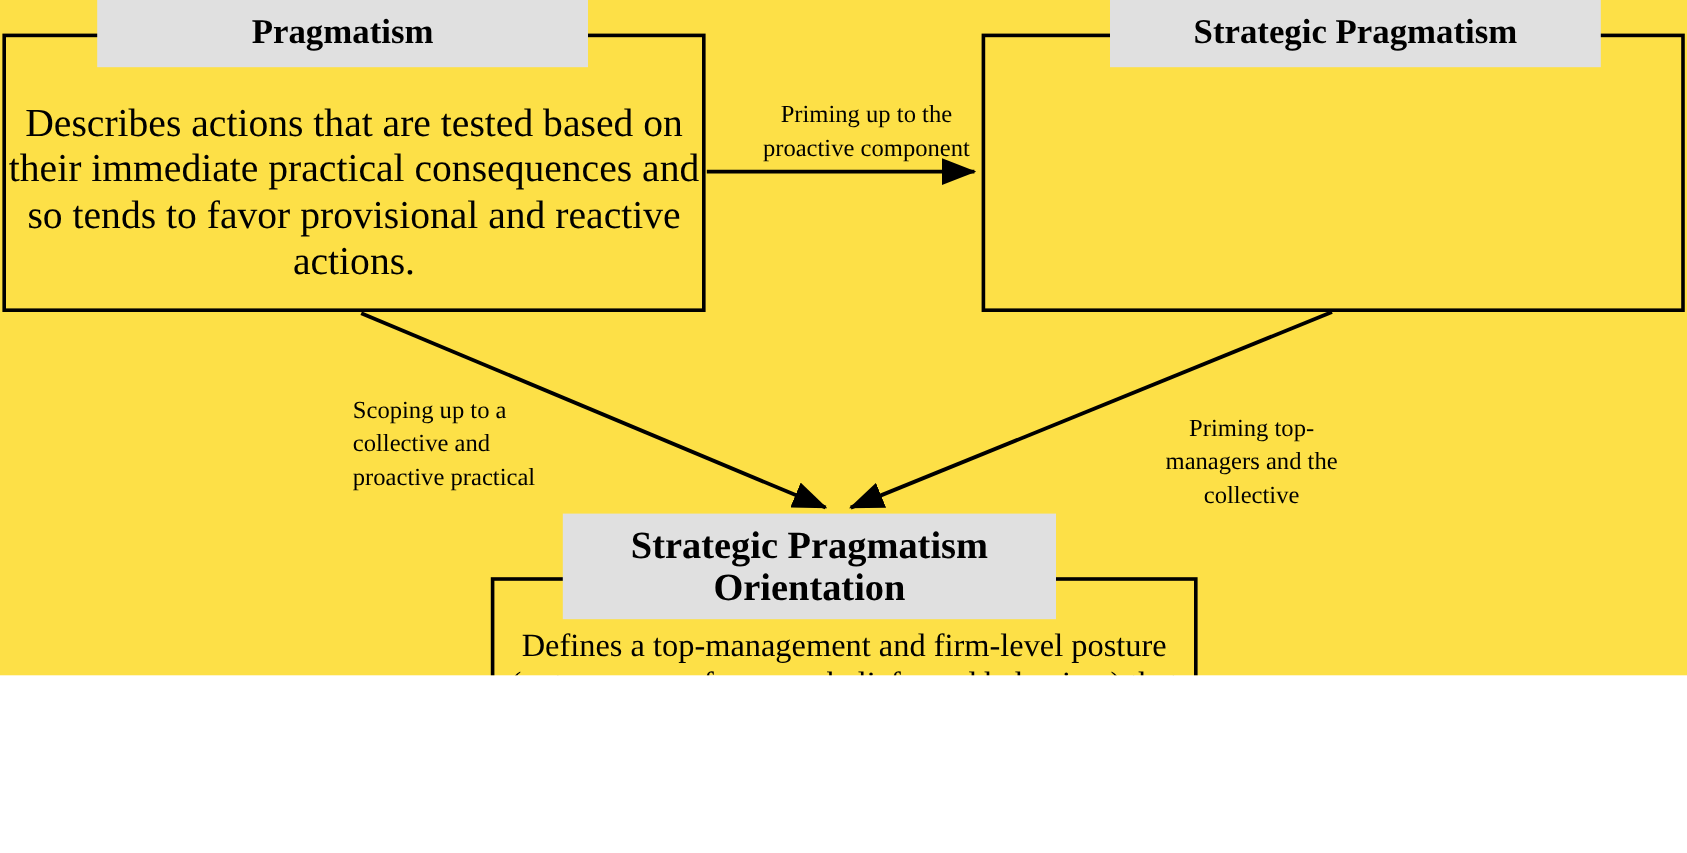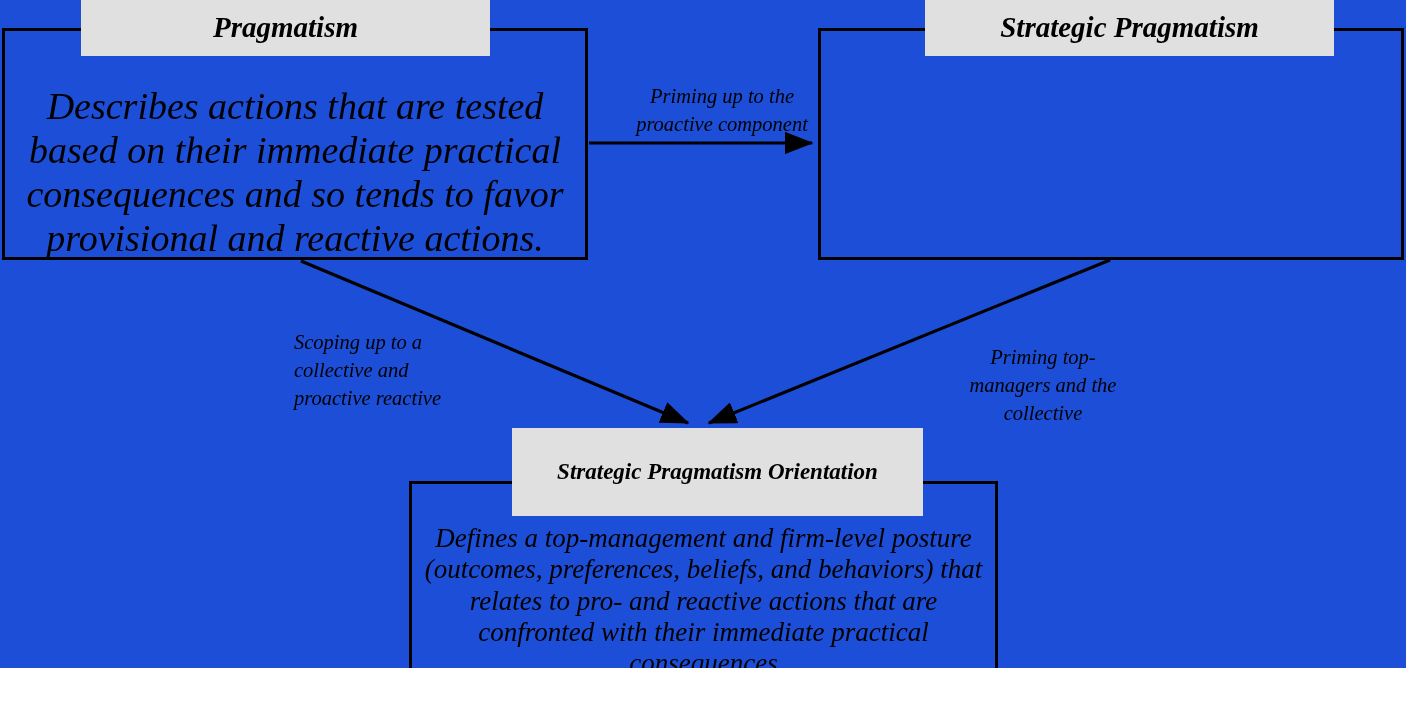--- a/index.html
+++ b/index.html
@@ -6,24 +6,23 @@
     margin: 0;
     padding: 0;
     background: #ffffff;
   }
   body {
     font-family: "Liberation Serif", "DejaVu Serif", serif;
   }
   #canvas {
     position: relative;
     width: 1406px;
-    height: 668px;
-    background: #1d4ed8;
+    height: 563px;
+    background: #fde047;
     overflow: hidden;
-    font-style: italic;
   }
 
   
   .node-box {
     position: absolute;
     box-sizing: border-box;
     border: 3px solid #000000;
     background: transparent;
     z-index: 2;
   }
@@ -46,28 +45,28 @@
     text-align: center;
     color: #000000;
     line-height: 1.16;
     z-index: 4;
     white-space: pre-line;
   }
 
   
   #box-pragmatism        { left: 2px;   top: 28px;  width: 586px; height: 232px; }
   #hdr-pragmatism        { left: 81px;  top: 0px;   width: 409px; height: 56px;  font-size: 29px; }
-  #body-pragmatism       { left: 4px;   top: 84px;  width: 582px; height: 130px; font-size: 38px; }
+  #body-pragmatism       { left: 4px;   top: 84px;  width: 582px; height: 130px; font-size: 33px; }
 
   #box-strategic         { left: 818px; top: 28px;  width: 586px; height: 232px; }
   #hdr-strategic         { left: 898px; top: 0px;   width: 409px; height: 56px;  font-size: 29px; margin-left: 27px; }
   #body-strategic        { left: 822px; top: 56px;  width: 578px; height: 180px; font-size: 27px; }
 
   #box-orientation       { left: 409px; top: 481px; width: 589px; height: 228px; }
-  #hdr-orientation       { left: 512px; top: 428px; width: 411px; height: 88px;  font-size: 23px; flex-direction: column; }
+  #hdr-orientation       { left: 469px; top: 428px; width: 411px; height: 88px;  font-size: 32px; flex-direction: column; }
   #body-orientation      { left: 412px; top: 523px; width: 583px; height: 180px; font-size: 27px; }
 
   
   .edge-label {
     position: absolute;
     color: #000000;
     font-size: 20.5px;
     line-height: 1.37;
     white-space: pre-line;
     z-index: 5;
@@ -114,18 +113,18 @@
 
   <div class="node-box" id="box-orientation"></div>
   <div class="node-header" id="hdr-orientation">Strategic Pragmatism
 Orientation</div>
   <div class="node-body" id="body-orientation">Defines a top-management and firm-level posture (outcomes, preferences, beliefs, and behaviors) that relates to pro- and reactive actions that are confronted with their immediate practical consequences</div>
 
   <div class="edge-label" id="lbl-scoping-proactive">Priming  up to the
 proactive  component</div>
   <div class="edge-label" id="lbl-scoping-collective">Scoping  up to a
 collective  and
-proactive  reactive</div>
+proactive  practical</div>
   <div class="edge-label" id="lbl-priming">Priming top-
 managers and the
 collective</div>
 
 </div>
 
 </body></html>

